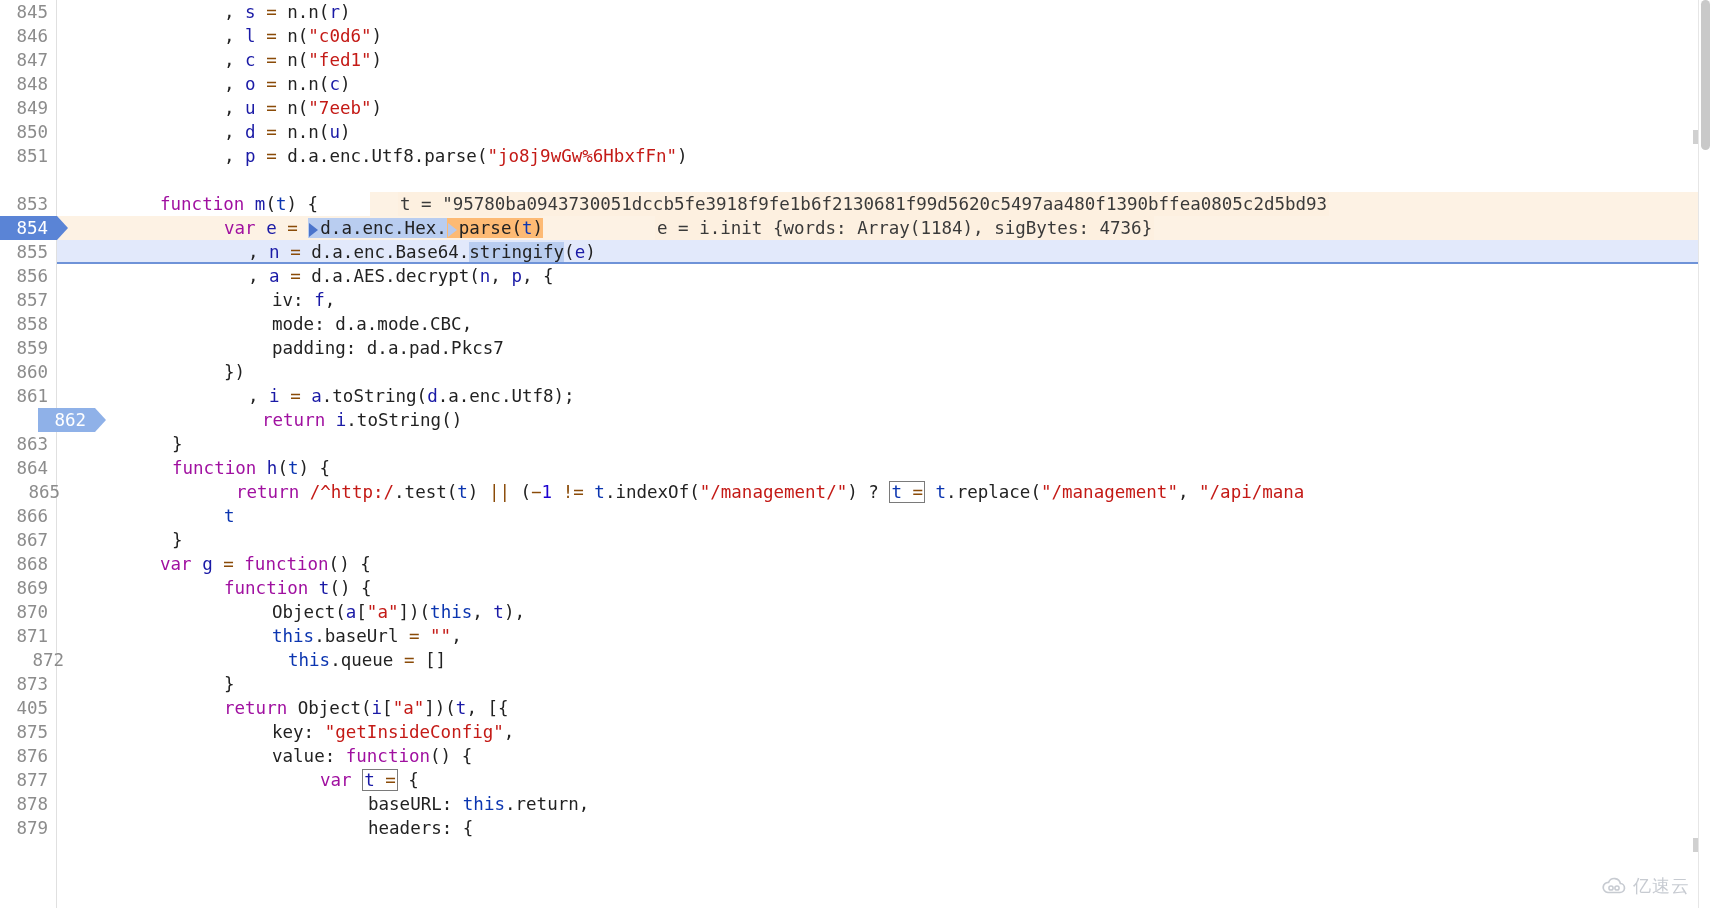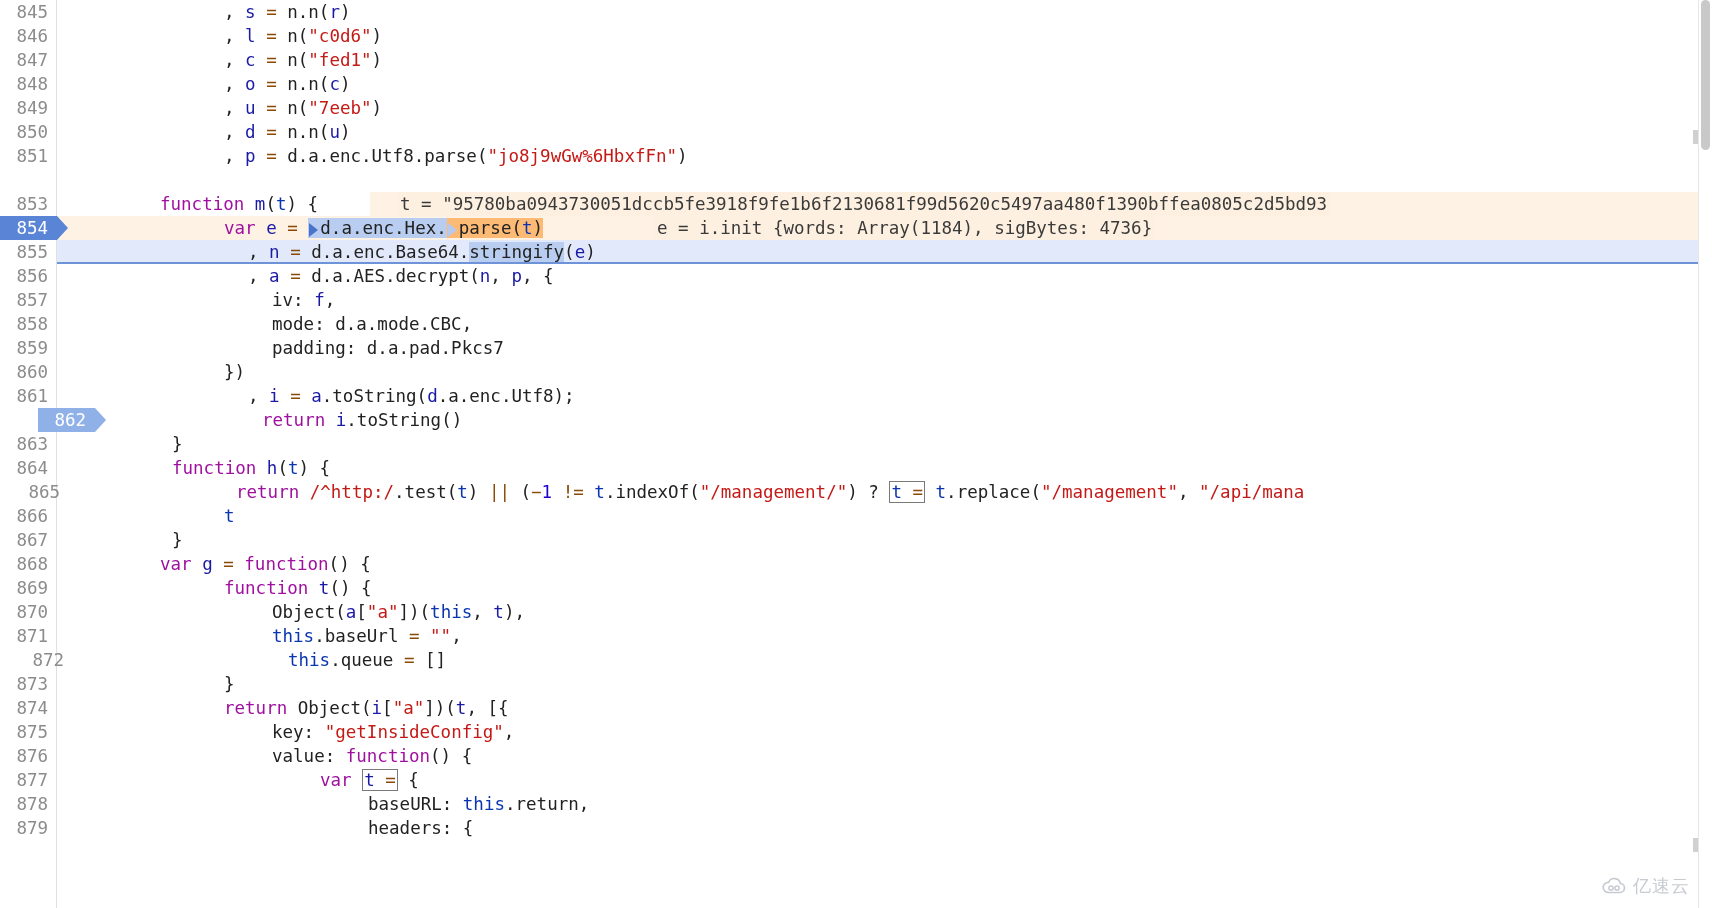--- a/index.html
+++ b/index.html
@@ -414,21 +414,21 @@
       <span class="lnum">872</span>
       <span class="ltext" style="left:272px;"><span class="kw2">this</span><span class="pun">.queue</span><span class="op"> = </span><span class="pun">[]</span></span>
     </div>
 
     <div class="row" style="top:672px;position:absolute;left:0;right:0;">
       <span class="lnum">873</span>
       <span class="ltext" style="left:224px;"><span class="pun">}</span></span>
     </div>
 
     <div class="row" style="top:696px;position:absolute;left:0;right:0;">
-      <span class="lnum">874</span>
+      <span class="lnum">405</span>
       <span class="ltext" style="left:224px;"><span class="kw">return</span> <span class="pun">Object(</span><span class="id">i</span><span class="pun">[</span><span class="str">"a"</span><span class="pun">])(</span><span class="id">t</span><span class="pun">, [{</span></span>
     </div>
 
     <div class="row" style="top:720px;position:absolute;left:0;right:0;">
       <span class="lnum">875</span>
       <span class="ltext" style="left:272px;"><span class="pun">key: </span><span class="str">"<span>getInsideConfig</span>"</span><span class="pun">,</span></span>
     </div>
 
     <div class="row" style="top:744px;position:absolute;left:0;right:0;">
       <span class="lnum">876</span>

